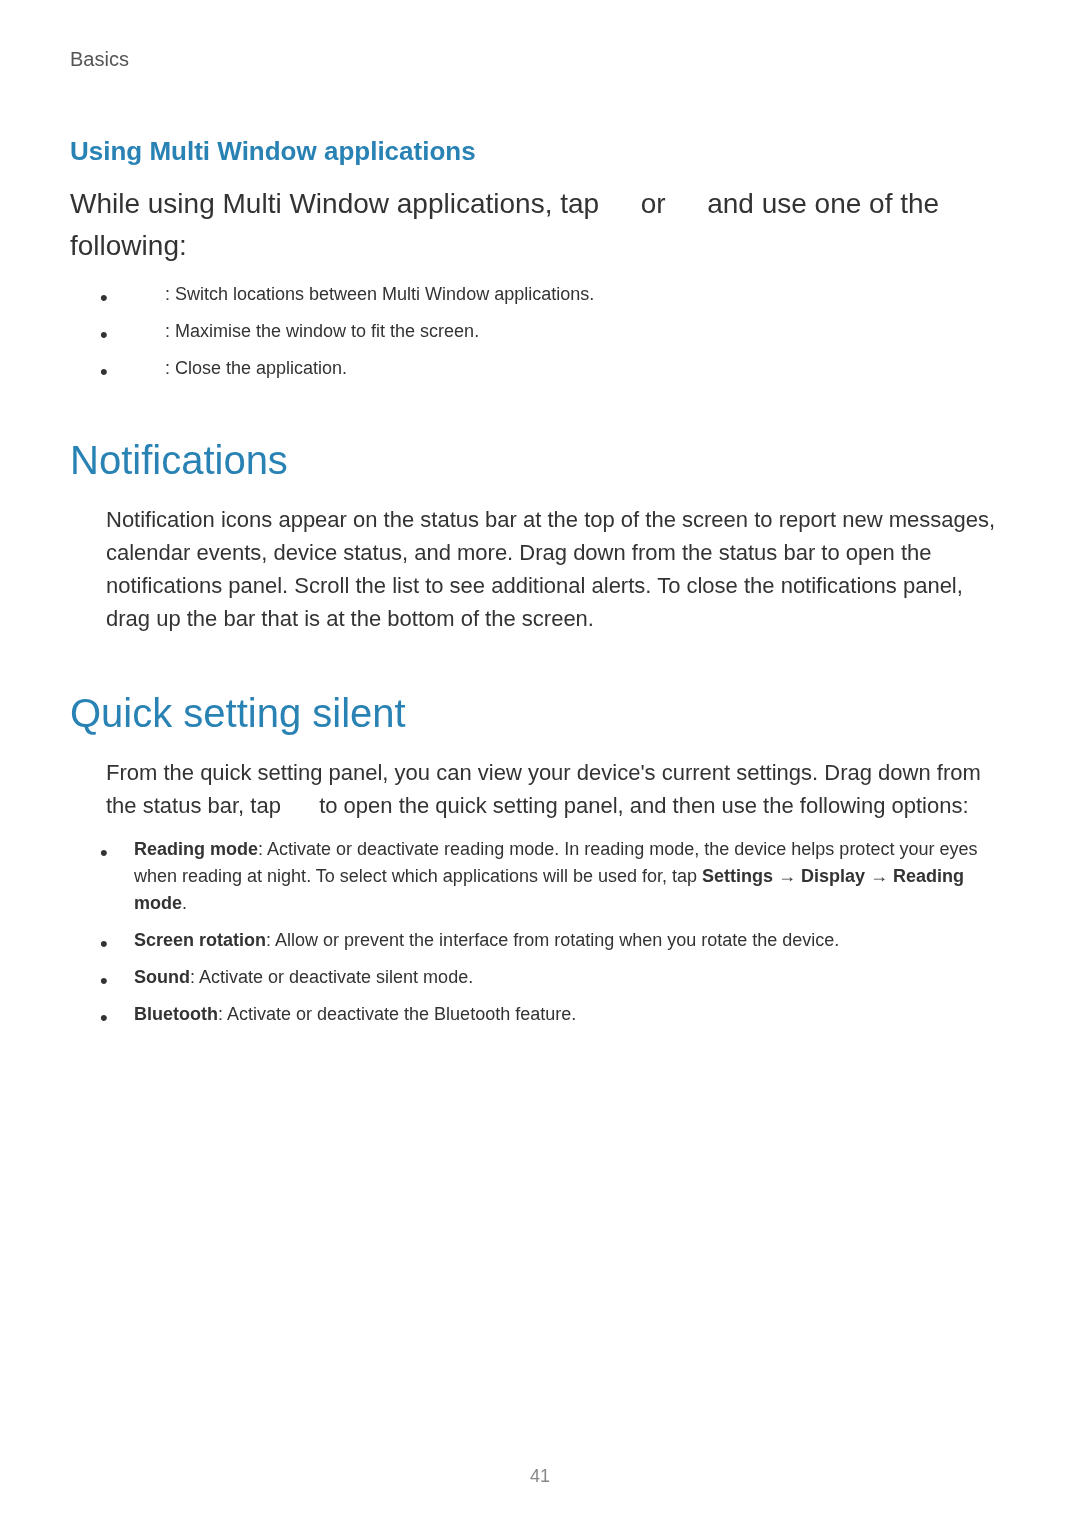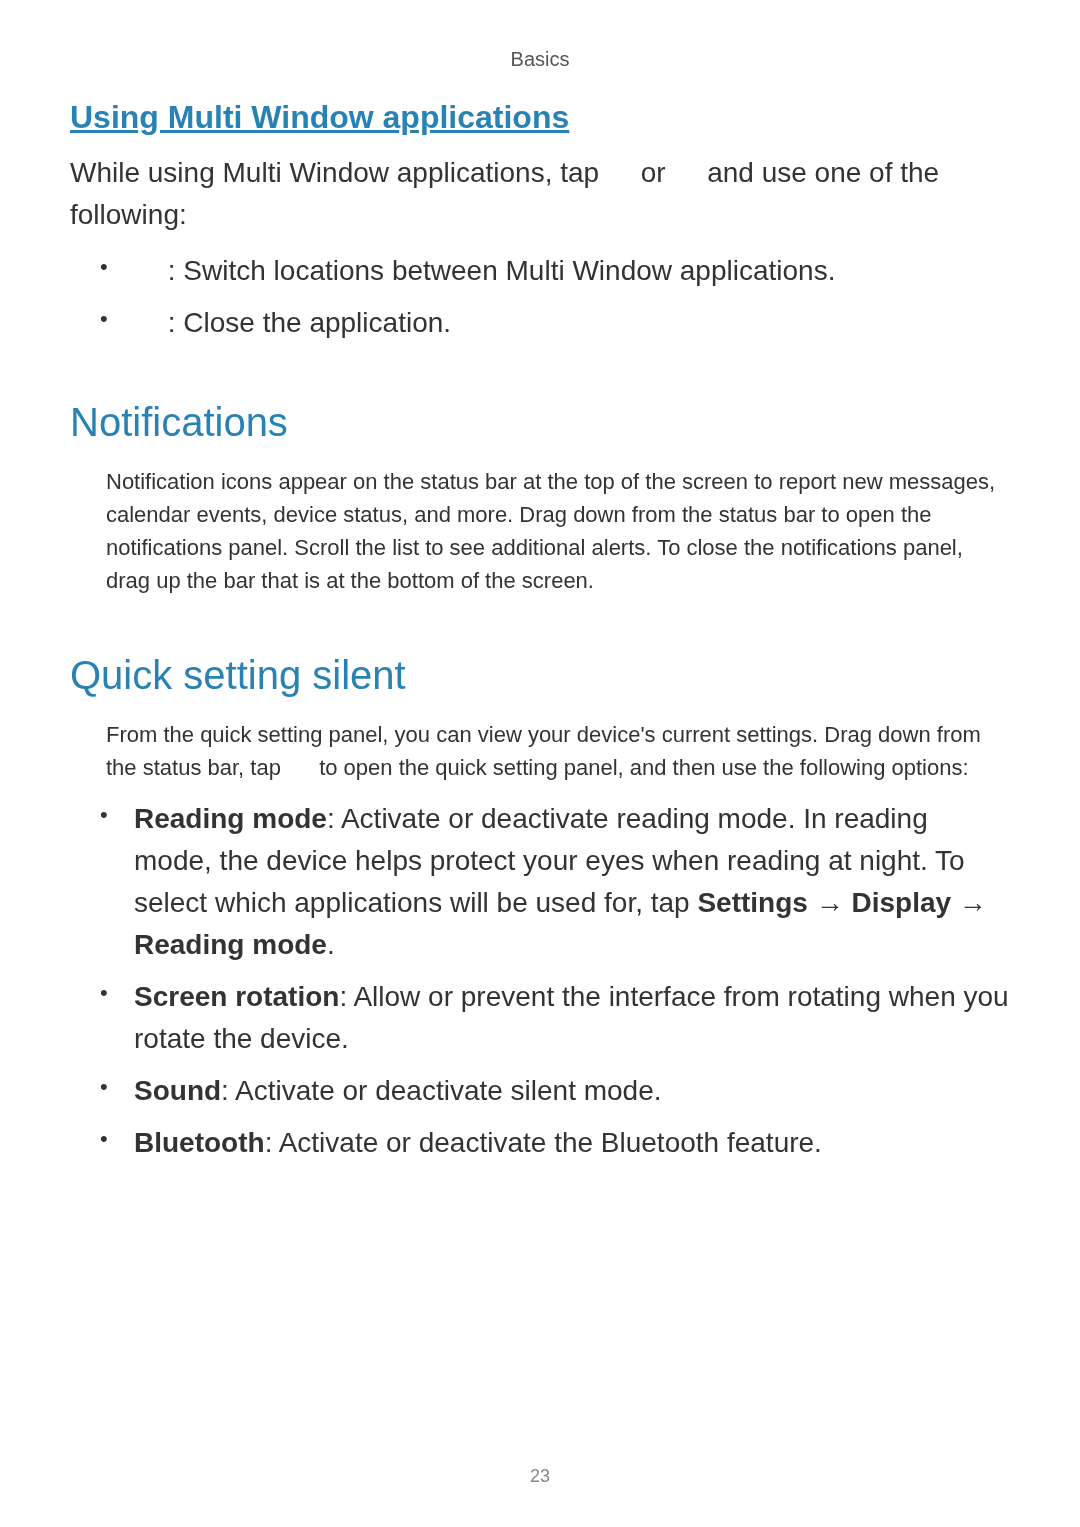--- a/index.html
+++ b/index.html
@@ -12,31 +12,29 @@
       width: 1080px;
       height: 1527px;
       background: #fff;
       color: #333;
       padding: 48px 70px 40px 70px;
       position: relative;
     }
     .page-header {
       font-size: 20px;
       color: #555;
-      margin-bottom: 28px;
+      margin-bottom: 65px;
       font-weight: 400;
-      text-align: center;
     }
     .section-heading {
-      font-size: 32px;
+      font-size: 26px;
       font-weight: 700;
       color: #2982b4;
       margin-bottom: 16px;
       margin-top: 8px;
-      text-decoration: underline;
     }
     .main-heading {
       font-size: 40px;
       font-weight: 400;
       color: #2982b4;
       margin-bottom: 20px;
       margin-top: 56px;
     }
     .intro-text {
       font-size: 28px;
@@ -51,21 +49,21 @@
       margin-bottom: 14px;
       margin-left: 36px;
     }
     ul.bullet-list {
       list-style: none;
       padding-left: 30px;
       margin-bottom: 10px;
     }
     ul.bullet-list > li {
       position: relative;
-      font-size: 28px;
+      font-size: 18px;
       line-height: 1.5;
       color: #333;
       padding-left: 34px;
       margin-bottom: 10px;
     }
     ul.bullet-list.dot-list > li::before {
       content: "•";
       position: absolute;
       left: 0;
       top: 0;
@@ -98,20 +96,21 @@
 <div class="page-header">Basics</div>
 
 <h2 class="section-heading">Using Multi Window applications</h2>
 
 <p class="intro-text">
   <span>While using Multi Window applications, tap </span><span class="icon-gap"></span><span> or </span><span class="icon-gap"></span><span> and use one of the following:</span>
 </p>
 
 <ul class="bullet-list dot-list">
   <li><span class="icon-gap"></span><span> : Switch locations between Multi Window applications.</span></li>
+  <li><span class="icon-gap"></span><span> : Maximise the window to fit the screen.</span></li>
   <li><span class="icon-gap"></span><span> : Close the application.</span></li>
 </ul>
 
 <h1 class="main-heading">Notifications</h1>
 
 <p class="paragraph">Notification icons appear on the status bar at the top of the screen to report new messages, calendar events, device status, and more. Drag down from the status bar to open the notifications panel. Scroll the list to see additional alerts. To close the notifications panel, drag up the bar that is at the bottom of the screen.</p>
 
 <h1 class="main-heading">Quick setting silent</h1>
 
 <p class="paragraph">
@@ -126,13 +125,13 @@
     <span class="bold">Screen rotation</span><span>: Allow or prevent the interface from rotating when you rotate the device.</span>
   </li>
   <li>
     <span class="bold">Sound</span><span>: Activate or deactivate silent mode.</span>
   </li>
   <li>
     <span class="bold">Bluetooth</span><span>: Activate or deactivate the Bluetooth feature.</span>
   </li>
 </ul>
 
-<div class="page-number">23</div>
+<div class="page-number">41</div>
 
 </body></html>

